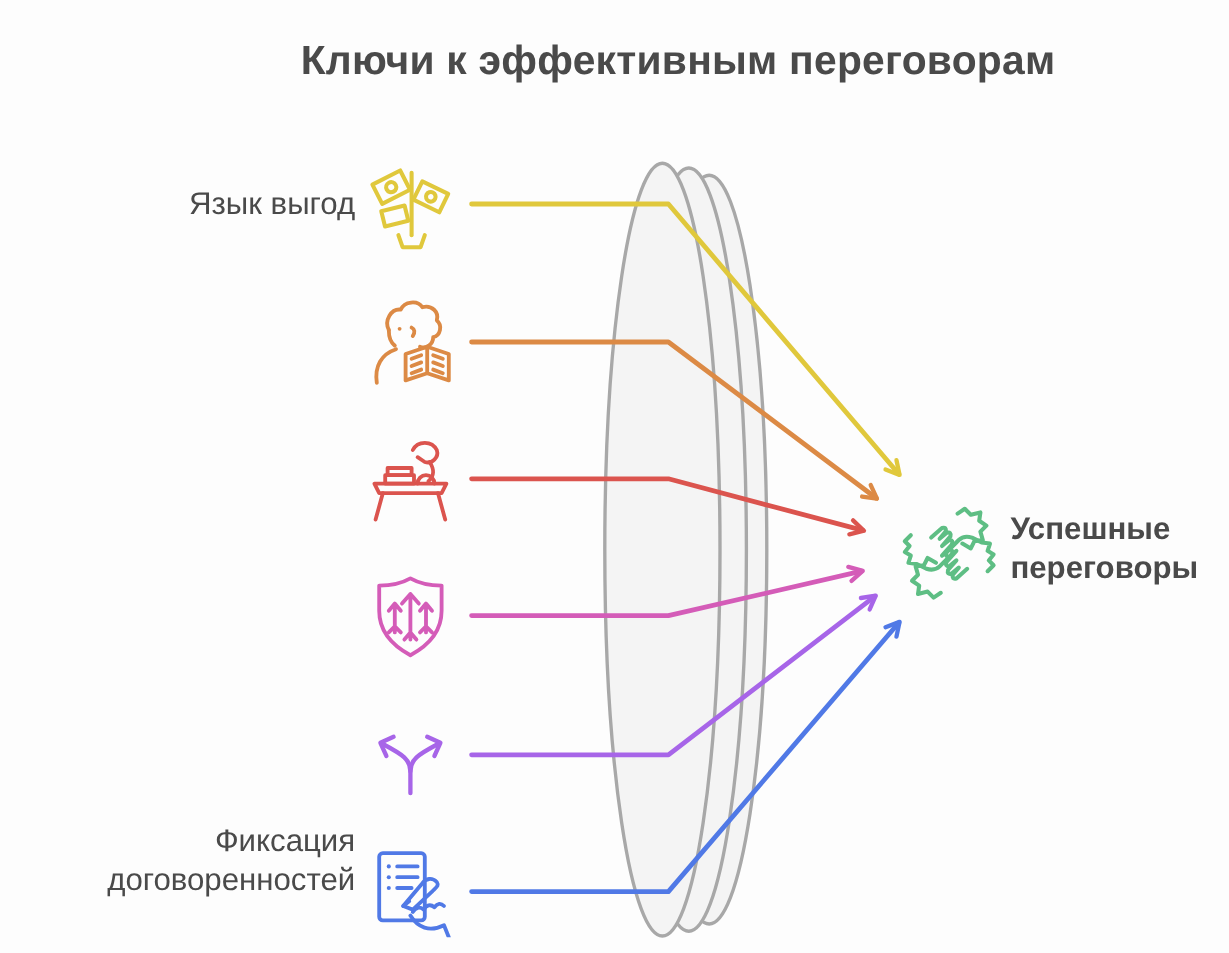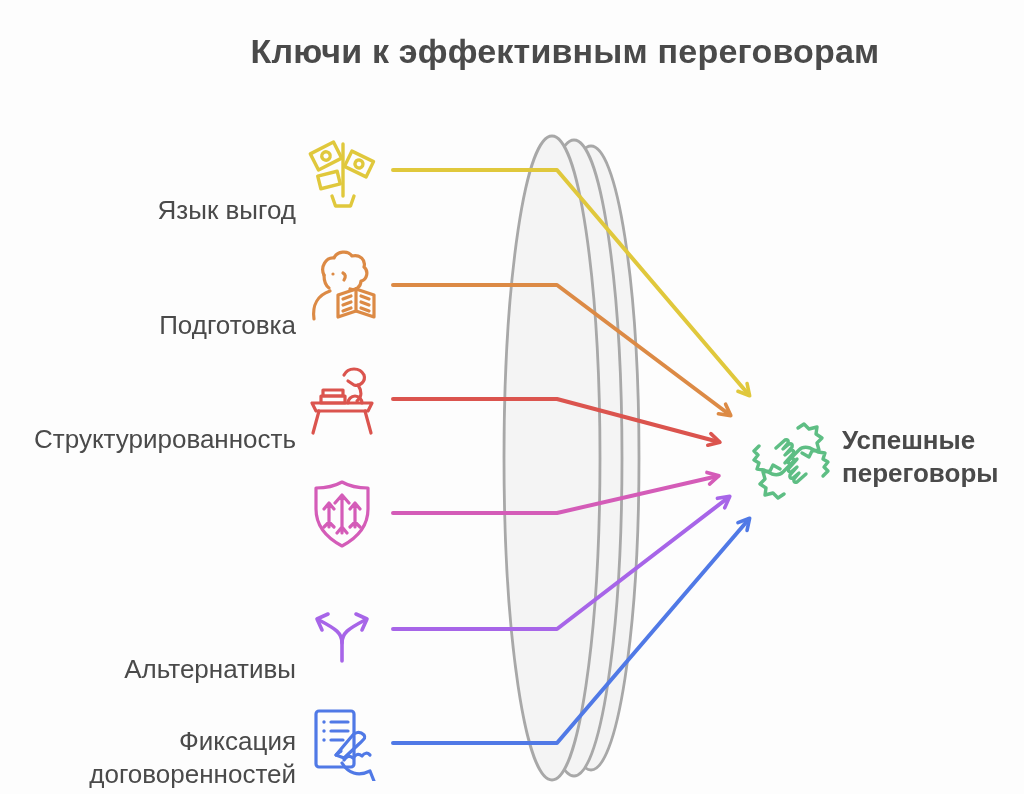--- a/index.html
+++ b/index.html
@@ -12,21 +12,20 @@
   .canvas{position:relative;width:1024px;height:708px;}
   .title{
     position:absolute;top:32px;left:160px;width:810px;
     text-align:center;font-size:34px;font-weight:bold;
     letter-spacing:.2px;
   }
   .label{
     position:absolute;left:0;width:296px;
     text-align:right;font-size:26px;line-height:33px;
     white-space:pre-line;
-    margin-top:41px;
   }
   .row-icon{position:absolute;width:76px;height:76px;}
   .row-icon svg{width:100%;height:100%;display:block;}
   .result-label{
     position:absolute;left:842px;top:424px;
     font-size:26px;line-height:33px;white-space:pre-line;font-weight:bold;
   }
   .result-icon{position:absolute;left:750px;top:420px;width:82px;height:82px;}
   .result-icon svg{width:100%;height:100%;display:block;}
   .overlay{position:absolute;left:0;top:0;width:1024px;height:794px;}
@@ -89,36 +88,34 @@
       <g transform="translate(55,30) rotate(26)">
           <rect x="-12" y="-8.5" width="24" height="17"></rect>
           <circle cx="0" cy="0" r="4"></circle>
         </g>
       <g transform="translate(25,46) rotate(-14)">
           <rect x="-10" y="-6.5" width="20" height="13"></rect>
         </g>
     </svg>
   </div>
 
-  <div class="label" style="top:268px">Подготовка</div>
   <div class="row-icon" style="left: 304px; top: 247px; color: rgb(220, 138, 69);">
     <svg viewBox="0 0 76 76" fill="none" stroke="currentColor" stroke-width="3.2" stroke-linecap="round" stroke-linejoin="round">
       <path d="M20,28 C16,20 22,10 30,11 C33,4 44,3 48,9 C56,7 62,13 60,20 C65,24 63,33 57,34 C57,40 51,44 46,42"></path>
       <path d="M20,28 C20,34 21,38 25,41"></path>
       <circle cx="29" cy="27" r="1.6" fill="currentColor" stroke="none"></circle>
       <path d="M39,26 q4,2 1,7"></path>
       <path d="M10,72 C8,58 14,48 26,44"></path>
       <path d="M34,48 L52,42 L52,64 L34,70 Z"></path>
       <path d="M52,42 L70,48 L70,70 L52,64"></path>
       <path d="M39,52 L47,49 M39,58 L47,55 M39,64 L47,61"></path>
       <path d="M57,49 L65,52 M57,55 L65,58 M57,61 L65,64"></path>
     </svg>
   </div>
 
-  <div class="label" style="top:382px">Структурированность</div>
   <div class="row-icon" style="left: 304px; top: 361px; color: rgb(219, 84, 78);">
     <svg viewBox="0 0 76 76" fill="none" stroke="currentColor" stroke-width="3.2" stroke-linecap="round" stroke-linejoin="round">
       <path d="M8,42 H68 L64,50 H12 Z"></path>
       <path d="M15,50 L9,72 M61,50 L67,72"></path>
       <rect x="17" y="35" width="24" height="7"></rect>
       <rect x="19" y="29" width="20" height="6"></rect>
       <path d="M40,14 C44,6 56,6 60,14 C62,20 56,26 50,24 L44,20"></path>
       <path d="M54,24 C58,30 58,36 53,40"></path>
       <path d="M44,42 a7,7 0 0 1 14,0"></path>
     </svg>
@@ -126,21 +123,20 @@
 
   <div class="row-icon" style="left: 304px; top: 475px; color: rgb(212, 92, 184);">
     <svg viewBox="0 0 76 76" fill="none" stroke="currentColor" stroke-width="3.2" stroke-linecap="round" stroke-linejoin="round">
       <path d="M38,7 C31,11 21,13 12,13 L12,34 C12,52 23,63 38,71 C53,63 64,52 64,34 L64,13 C55,13 45,11 38,7 Z"></path>
       <path d="M38,58 V20 M31,28 L38,20 L45,28 M33,58 L38,52 L43,58"></path>
       <path d="M25,52 V28 M20,34 L25,28 L30,34 M20,52 L25,47 L30,52"></path>
       <path d="M51,52 V28 M46,34 L51,28 L56,34 M46,52 L51,47 L56,52"></path>
     </svg>
   </div>
 
-  <div class="label" style="top:612px">Альтернативы</div>
   <div class="row-icon" style="left: 304px; top: 591px; color: rgb(167, 101, 232);">
     <svg viewBox="0 0 76 76" fill="none" stroke="currentColor" stroke-width="3.6" stroke-linecap="round" stroke-linejoin="round">
       <path d="M38,70 V52 C38,42 32,38 15,29"></path>
       <path d="M38,52 C38,42 44,38 61,29"></path>
       <path d="M24,23 L13,28 L18,39"></path>
       <path d="M52,23 L63,28 L58,39"></path>
     </svg>
   </div>
 
   <div class="label" style="top:684px">Фиксация

